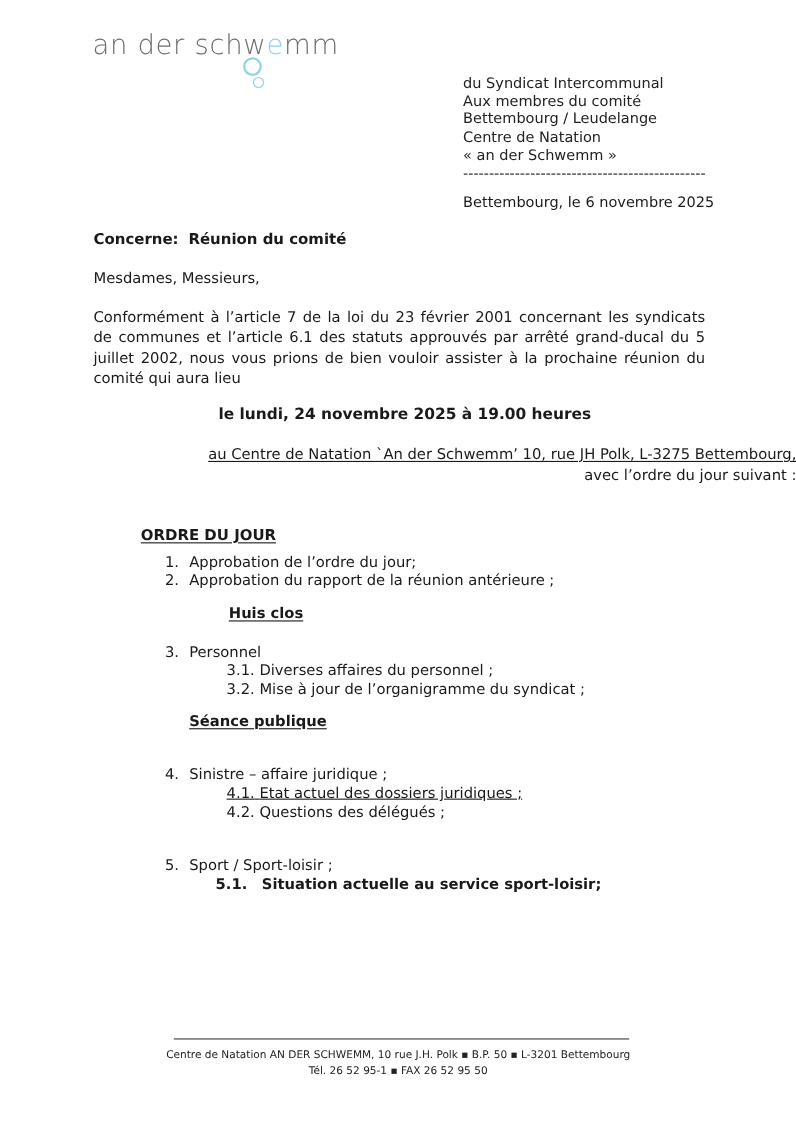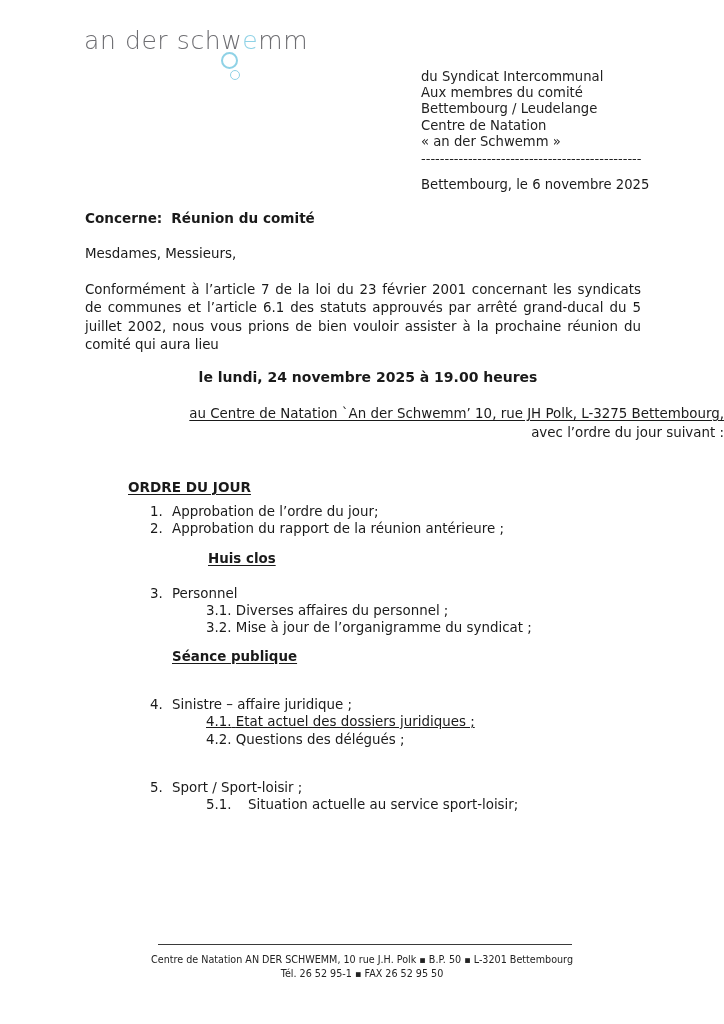--- a/index.html
+++ b/index.html
@@ -288,21 +288,21 @@
 
   <div class="ag-sub" style="left:206px; top:731px;">
     <span>4.2.</span>
     <span>Questions des délégués ;</span>
   </div>
 
   <div class="ag-item" style="left:150px; top:779px;">
     <span class="ag-num">5.</span><span>Sport / Sport-loisir ;</span>
   </div>
 
-  <div class="ag-sub" style="left:206px; top:796px;">
+  <div class="ag-sub" style="left:196px; top:796px;font-weight:bold;">
     <span style="display:inline-block;width:42px;">5.1.</span><span>Situation actuelle au service sport-loisir;</span>
   </div>
 
 </div>
 
 <div class="footer">
   <div class="footer-rule"></div>
   <div class="footer-text">
     <div>Centre de Natation AN DER SCHWEMM, 10 rue J.H. Polk ▪ B.P. 50 ▪ L-3201 Bettembourg</div>
     <div>Tél. 26 52 95-1 ▪ FAX 26 52 95 50</div>

